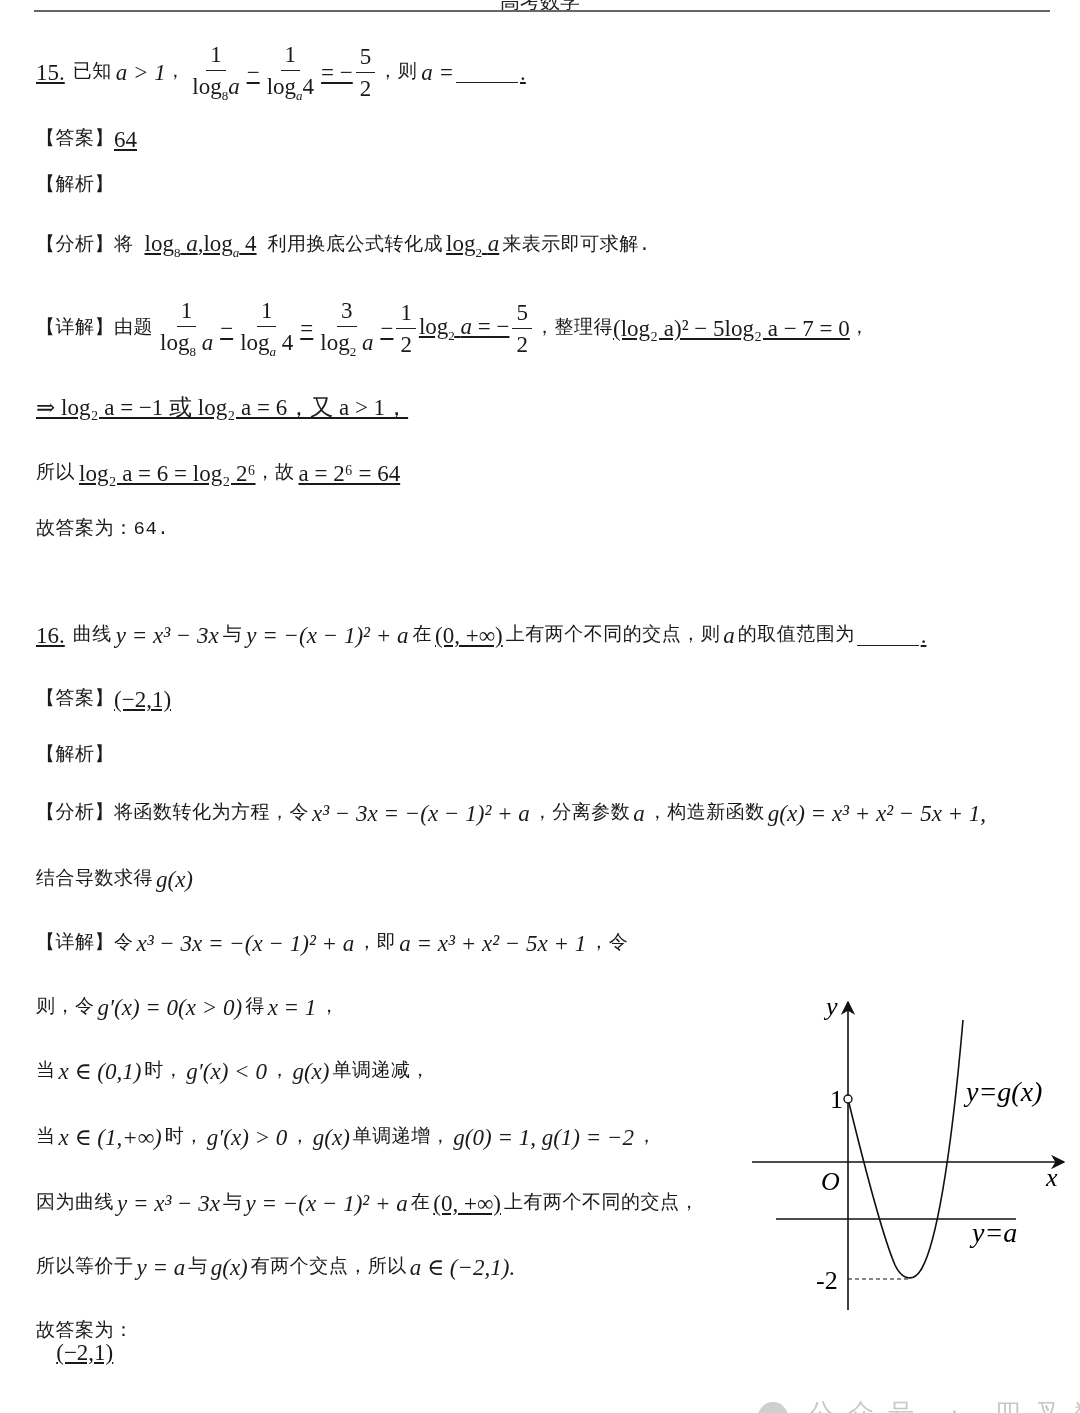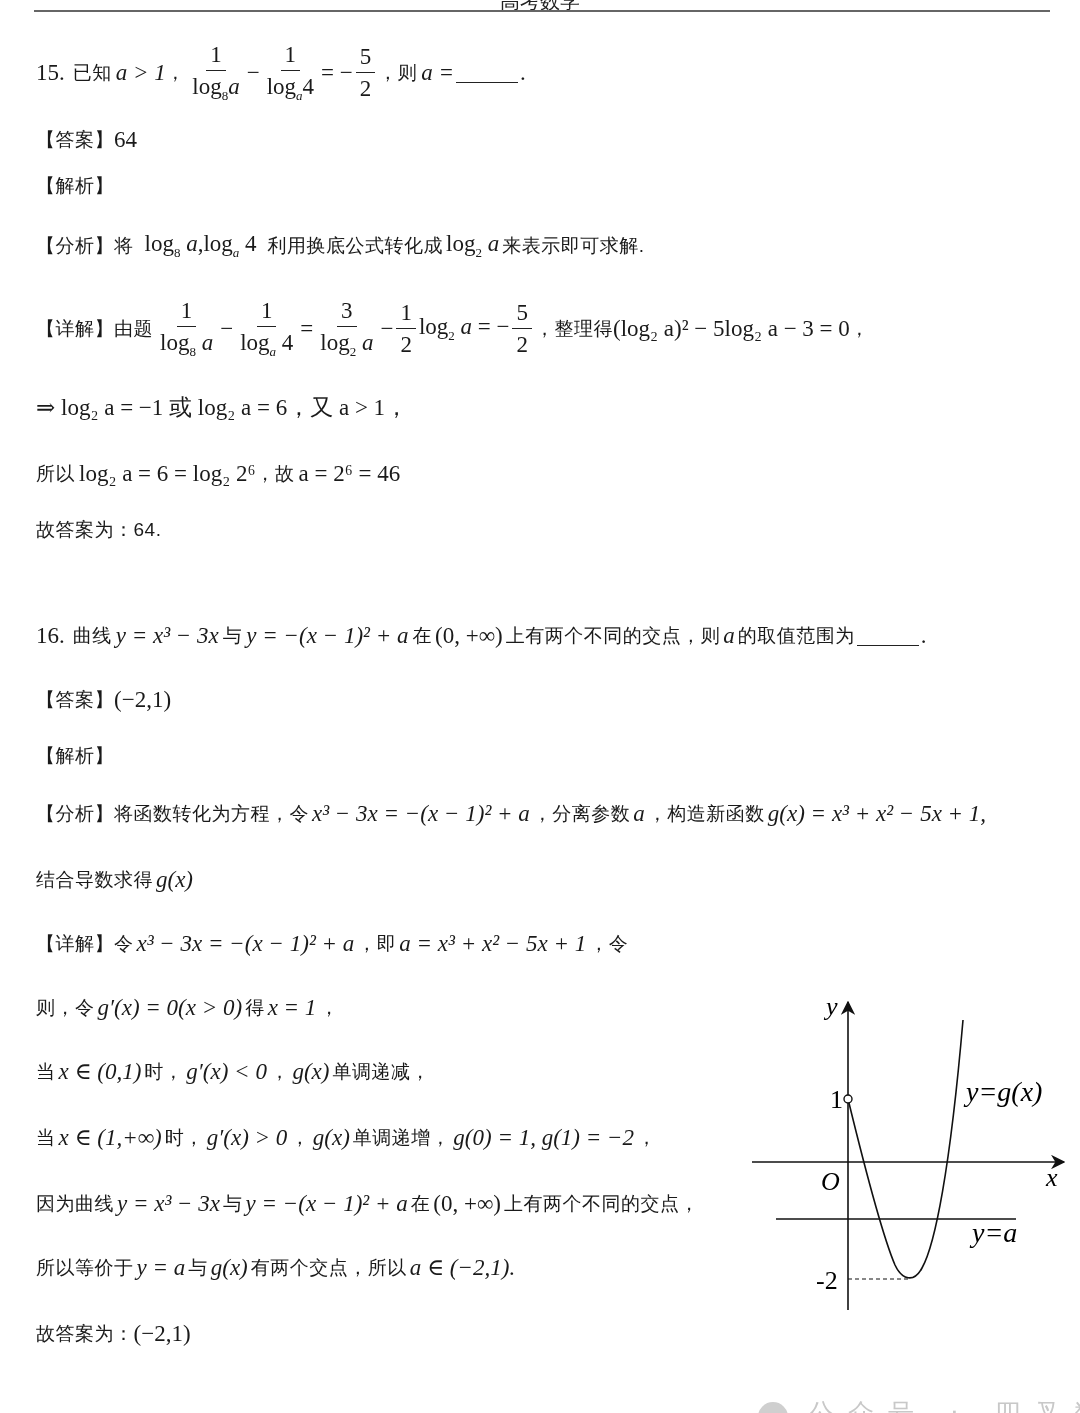--- a/index.html
+++ b/index.html
@@ -13,22 +13,22 @@
     left: 0; width: 1080px; top: -12px; text-align: center;
     font-size: 20px; color: #222;
   }
   .header-rule {
     left: 34px; width: 1016px; top: 10px; height: 2px; background: #666;
   }
   .line {
     position: absolute; left: 36px; white-space: nowrap;
     font-size: 21px; line-height: 1; display: flex; align-items: center;
   }
-  .cn { font-family: Liberation Sans, sans-serif; font-size: 19px; letter-spacing: 0.5px; text-align: center; }
-  .m { font-family: "Liberation Serif", "DejaVu Serif", serif; font-size: 23px; }
+  .cn { font-family: Liberation Mono, monospace; font-size: 19px; letter-spacing: 0.5px; text-align: center; }
+  .m { font-family: "Liberation Serif", "DejaVu Serif", serif; font-size: 23px; text-decoration: underline; }
   .mi { font-family: "Liberation Serif", "DejaVu Serif", serif; font-style: italic; font-size: 23px; }
   sub, sup { font-size: 13px; }
   sub.it { font-style: italic; }
   .frac {
     display: inline-flex; flex-direction: column; align-items: center;
     vertical-align: middle; margin: 0 3px;
     font-family: "Liberation Serif", "DejaVu Serif", serif; font-size: 23px;
   }
   .frac .num { padding: 0 4px 3px 4px; border-bottom: 1.4px solid #222; line-height: 1.1; }
   .frac .den { padding: 3px 4px 0 4px; line-height: 1.1; }
@@ -116,33 +116,33 @@
   <span class="frac">
       <span class="num">1</span>
       <span class="den">2</span>
     </span>
   <span class="m">log<sub>2</sub> <i>a</i> = −</span>
   <span class="frac">
       <span class="num">5</span>
       <span class="den">2</span>
     </span>
   <span class="cn">，整理得</span>
-  <span class="m">(log₂ a)² − 5log₂ a − 3 = 0</span>
+  <span class="m">(log₂ a)² − 5log₂ a − 7 = 0</span>
   <span class="cn">，</span>
 </div>
 
 <div class="line" style="top:396px;text-align:right;">
   <span class="m">⇒ log₂ a = −1 或 log₂ a = 6，又 a &gt; 1，</span>
 </div>
 
 <div class="line" style="top:462px;">
   <span class="cn">所以</span>
   <span class="m" style="margin-left:4px">log₂ a = 6 = log₂ 2⁶</span>
   <span class="cn">，故</span>
-  <span class="m" style="margin-left:4px">a = 2⁶ = 46</span>
+  <span class="m" style="margin-left:4px">a = 2⁶ = 64</span>
 </div>
 
 <div class="line" style="top:520px;">
   <span class="cn">故答案为：64.</span>
 </div>
 
 <div class="line" style="top:624px;">
   <span class="m">16.</span>
   <span class="cn" style="margin-left:8px">曲线</span>
   <span class="mi" style="margin:0 4px">y = x³ − 3x</span>
@@ -233,21 +233,21 @@
 
 <div class="line" style="top:1256px;">
   <span class="cn">所以等价于</span>
   <span class="mi" style="margin:0 3px">y = a</span>
   <span class="cn">与</span>
   <span class="mi" style="margin:0 3px">g(x)</span>
   <span class="cn">有两个交点，所以</span>
   <span class="mi" style="margin-left:3px">a ∈ (−2,1).</span>
 </div>
 
-<div class="line" style="top:1322px;">
+<div class="line" style="top:1322px;flex-direction:column;">
   <span class="cn">故答案为：</span>
   <span class="m">(−2,1)</span>
 </div>
 
 <svg class="abs" style="left:740px; top:980px;" width="340" height="340" viewBox="740 980 340 340">
   <defs>
     <marker id="arr" viewBox="0 0 10 10" refX="9" refY="5" markerWidth="9" markerHeight="9" orient="auto">
       <path d="M0,0 L10,5 L0,10 L3,5 Z" fill="#111"></path>
     </marker>
   </defs>

